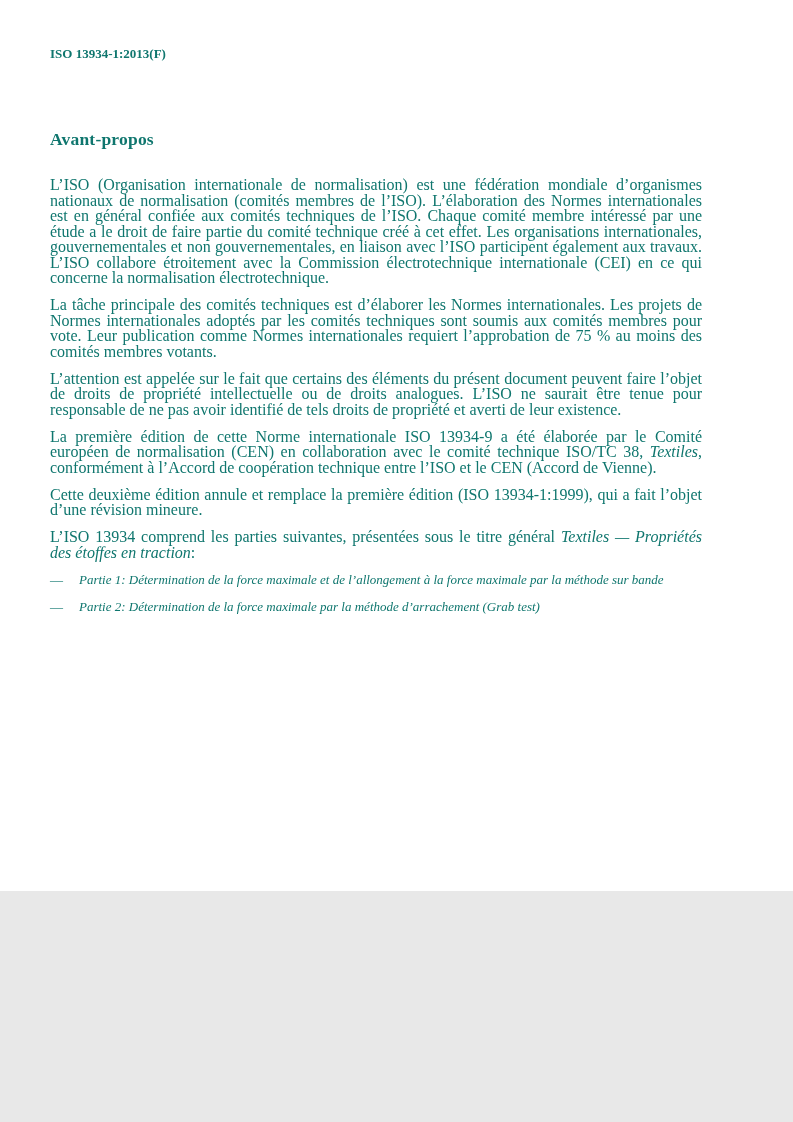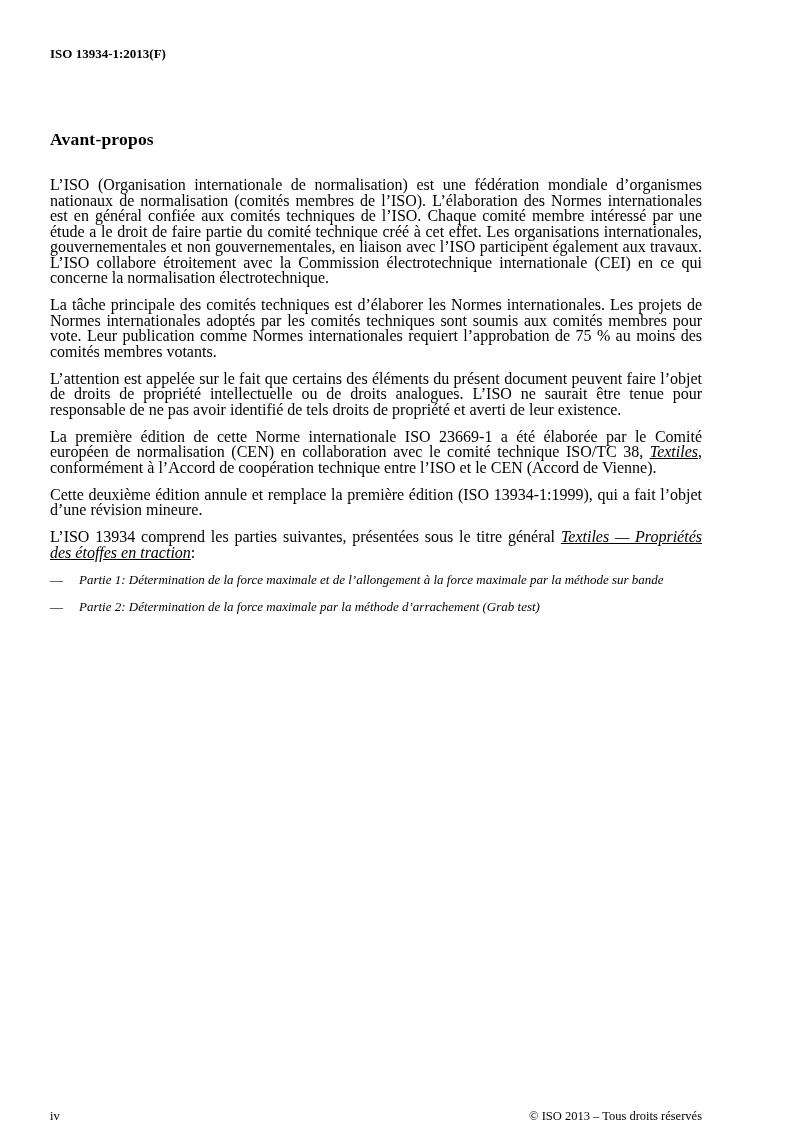--- a/index.html
+++ b/index.html
@@ -2,27 +2,27 @@
 <html><head>
 <meta charset="utf-8">
 <style>
   html, body {
     margin: 0;
     padding: 0;
     background: #e8e8e8;
   }
   .page {
     width: 793px;
-    height: 1122px;
+    height: 891px;
     background: #ffffff;
     position: relative;
     box-sizing: border-box;
     padding: 46px 91px 0 50px;
     font-family: "Liberation Serif", serif;
-    color: #000000;
+    color: #0f766e;
     overflow: hidden;
   }
   .doc-header {
     font-weight: bold;
     font-size: 13px;
     line-height: 15px;
   }
   .page-title {
     font-size: 17.5px;
     font-weight: bold;
@@ -30,21 +30,20 @@
     letter-spacing: 0.2px;
   }
   .body-text {
     font-size: 16px;
     line-height: 15.5px;
     text-align: justify;
     margin: 0 0 11.5px 0;
   }
   .body-text em {
     font-style: italic;
-    text-decoration: underline;
   }
   .list-item {
     display: flex;
     font-style: italic;
     font-size: 13px;
     line-height: 15.5px;
     margin: 0 0 12px 0;
   }
   .list-item .dash {
     width: 29px;
@@ -79,21 +78,21 @@
 
   <h1 class="page-title">Avant-propos</h1>
 
   <p class="body-text">L’ISO (Organisation internationale de normalisation) est une fédération mondiale d’organismes nationaux de normalisation (comités membres de l’ISO). L’élaboration des Normes internationales est en général confiée aux comités techniques de l’ISO. Chaque comité membre intéressé par une étude a le droit de faire partie du comité technique créé à cet effet. Les organisations internationales, gouvernementales et non gouvernementales, en liaison avec l’ISO participent également aux travaux. L’ISO collabore étroitement avec la Commission électrotechnique internationale (CEI) en ce qui concerne la normalisation électrotechnique.</p>
 
 
   <p class="body-text">La tâche principale des comités techniques est d’élaborer les Normes internationales. Les projets de Normes internationales adoptés par les comités techniques sont soumis aux comités membres pour vote. Leur publication comme Normes internationales requiert l’approbation de 75 % au moins des comités membres votants.</p>
 
   <p class="body-text">L’attention est appelée sur le fait que certains des éléments du présent document peuvent faire l’objet de droits de propriété intellectuelle ou de droits analogues. L’ISO ne saurait être tenue pour responsable de ne pas avoir identifié de tels droits de propriété et averti de leur existence.</p>
 
-  <p class="body-text"><span>La première édition de cette Norme internationale ISO 23669-1 a été élaborée par le Comité européen de normalisation (CEN) en collaboration avec le comité technique ISO/TC 38, </span><em>Textiles</em><span>, conformément à l’Accord de coopération technique entre l’ISO et le CEN (Accord de Vienne).</span></p>
+  <p class="body-text"><span>La première édition de cette Norme internationale ISO 13934-9 a été élaborée par le Comité européen de normalisation (CEN) en collaboration avec le comité technique ISO/TC 38, </span><em>Textiles</em><span>, conformément à l’Accord de coopération technique entre l’ISO et le CEN (Accord de Vienne).</span></p>
 
 
   <p class="body-text">Cette deuxième édition annule et remplace la première édition (ISO 13934-1:1999), qui a fait l’objet d’une révision mineure.</p>
 
   <p class="body-text"><span>L’ISO 13934 comprend les parties suivantes, présentées sous le titre général </span><em>Textiles — Propriétés des étoffes en traction</em><span>:</span></p>
 
   <div class="list-item">
     <span class="dash">—</span>
     <span class="item-text">Partie 1: Détermination de la force maximale et de l’allongement à la force maximale par la méthode sur bande</span>
   </div>

